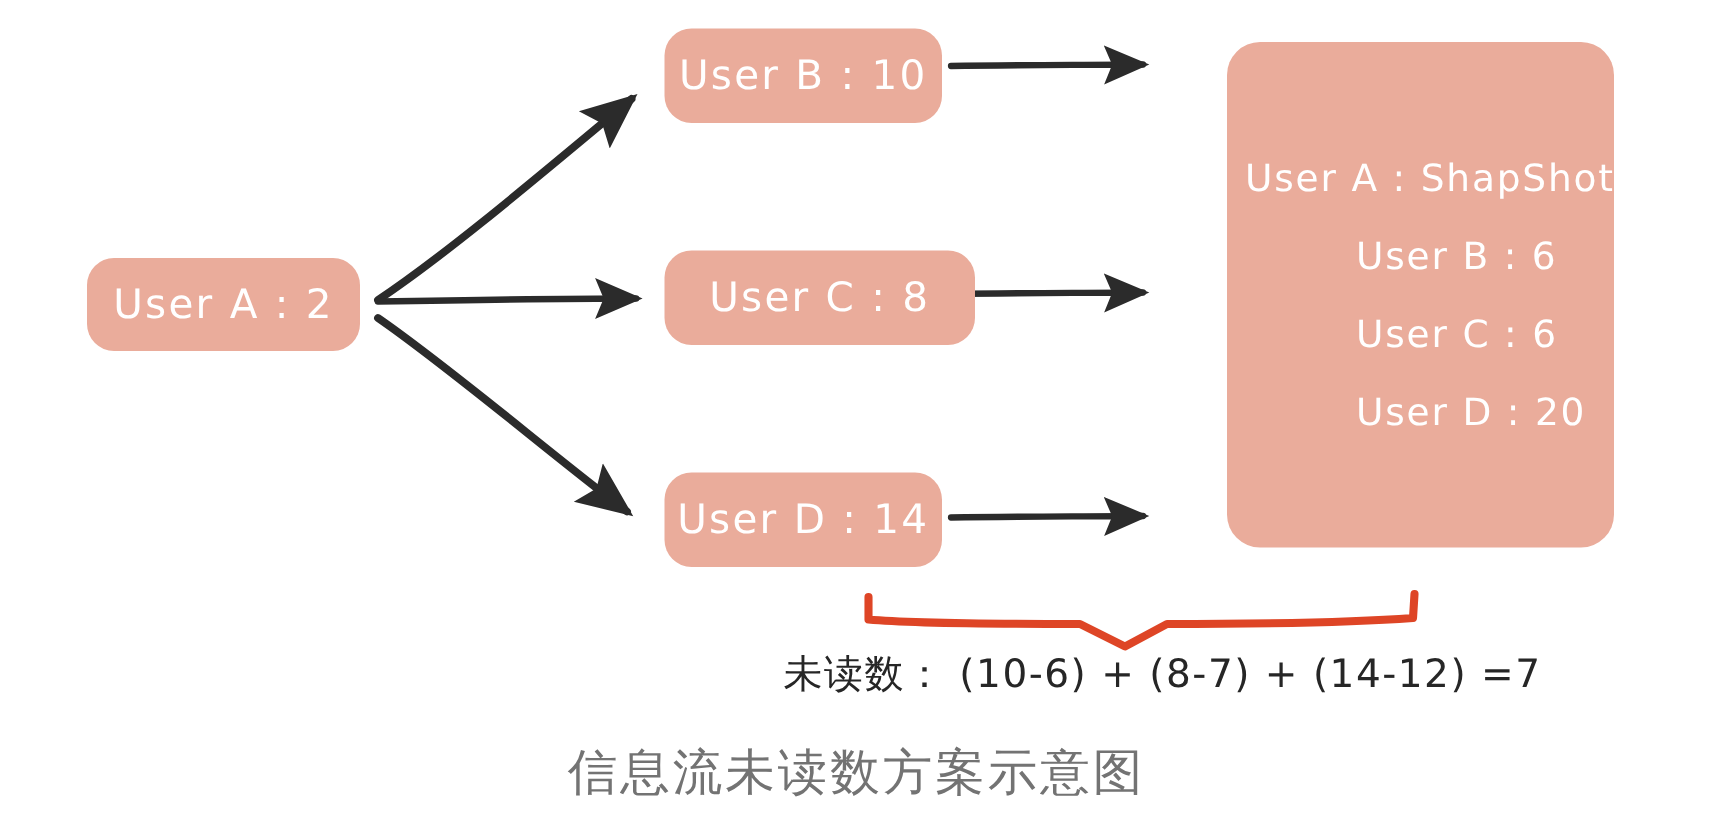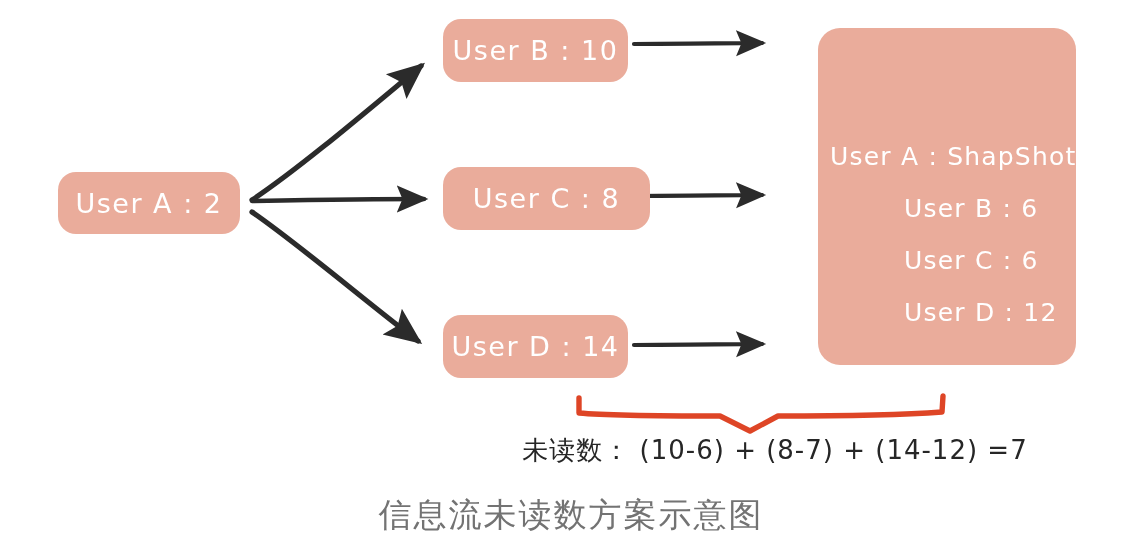--- a/index.html
+++ b/index.html
@@ -50,21 +50,21 @@
 
   #snapshot-panel {
     position: absolute;
     left: 818px;
     top: 28px;
     width: 258px;
     height: 337px;
     background: #eaac9b;
     border-radius: 22px;
     box-sizing: border-box;
-    padding: 116px 0 0 0;
+    padding: 78px 0 0 0;
   }
   .snap-line {
     color: #ffffff;
     font-family: "DejaVu Sans", sans-serif;
     font-size: 25px;
     letter-spacing: 1.2px;
     white-space: nowrap;
     line-height: 1;
     margin-bottom: 27px;
   }
@@ -148,20 +148,20 @@
   </div>
 
   <div class="node" id="node-user-d">
     <span class="node-label">User D : 14</span>
   </div>
 
   <div id="snapshot-panel">
     <div class="snap-line snap-head">User A : ShapShot</div>
     <div class="snap-line snap-item">User B : 6</div>
     <div class="snap-line snap-item">User C : 6</div>
-    <div class="snap-line snap-item">User D : 12</div>
+    <div class="snap-line snap-item">User D : 20</div>
   </div>
 
   <div id="formula">未读数： (10-6) + (8-7) + (14-12) =7</div>
 
   <div id="caption">信息流未读数方案示意图</div>
 
 </div>
 
 </body></html>

